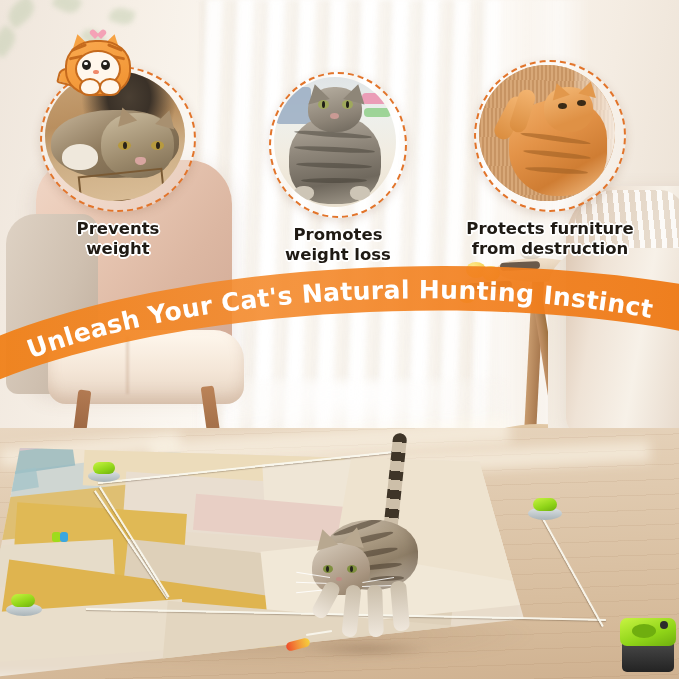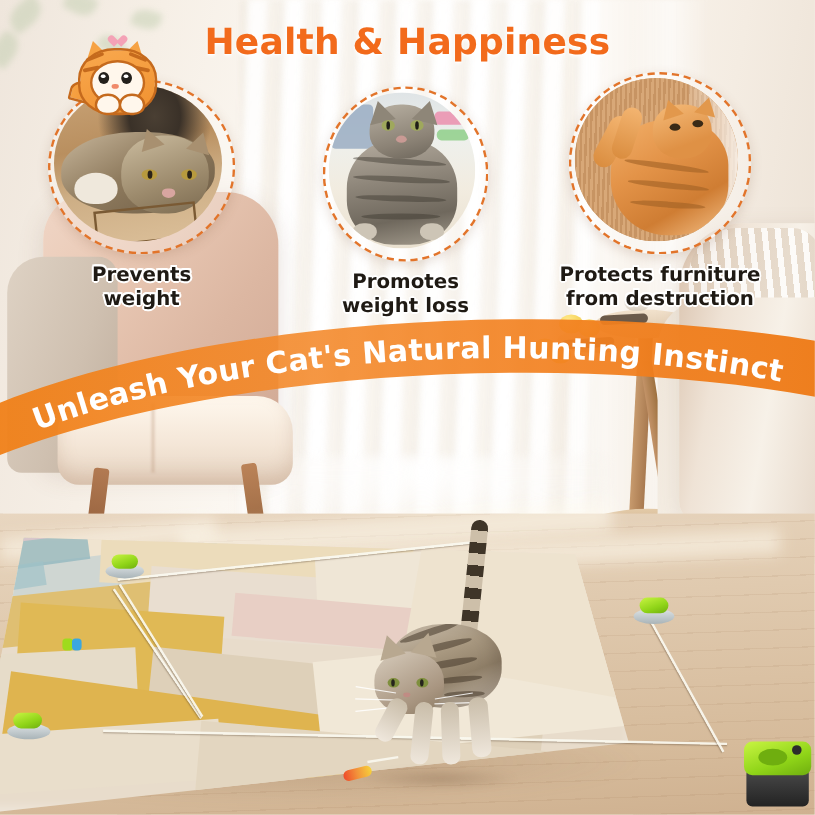--- a/index.html
+++ b/index.html
@@ -423,21 +423,20 @@
     <div class="cat-whisk" style="left:-4px;top:158px;width:34px;transform:rotate(2deg);"></div>
     <div class="cat-whisk" style="left:-4px;top:164px;width:32px;transform:rotate(-6deg);"></div>
     <div class="cat-whisk" style="left:62px;top:152px;width:32px;transform:rotate(-9deg);"></div>
     <div class="cat-whisk" style="left:62px;top:160px;width:32px;transform:rotate(-2deg);"></div>
     <div class="cat-leg" style="left:18px;top:156px;width:16px;height:38px;transform:rotate(28deg);"></div>
     <div class="cat-leg" style="left:44px;top:160px;width:15px;height:52px;transform:rotate(6deg);"></div>
     <div class="cat-leg" style="left:68px;top:160px;width:15px;height:52px;transform:rotate(-2deg);"></div>
     <div class="cat-leg" style="left:92px;top:156px;width:16px;height:50px;transform:rotate(-5deg);"></div>
   </div>
 
-  <div class="headline">Health &amp; Happiness</div>
 
   <div class="feature f1">
     <div class="oval" style="width:146px;height:136px;">
       <div class="oval-inner" style="width:140px;height:130px;">
         <div class="ph1">
           <div class="bodyc"></div>
           <div class="headc"></div>
           <div class="earc" style="left:50%;top:28%;transform:rotate(-18deg);"></div>
           <div class="earc" style="left:80%;top:30%;transform:rotate(16deg);"></div>
           <div class="eyec" style="left:52%;top:54%;"></div>

